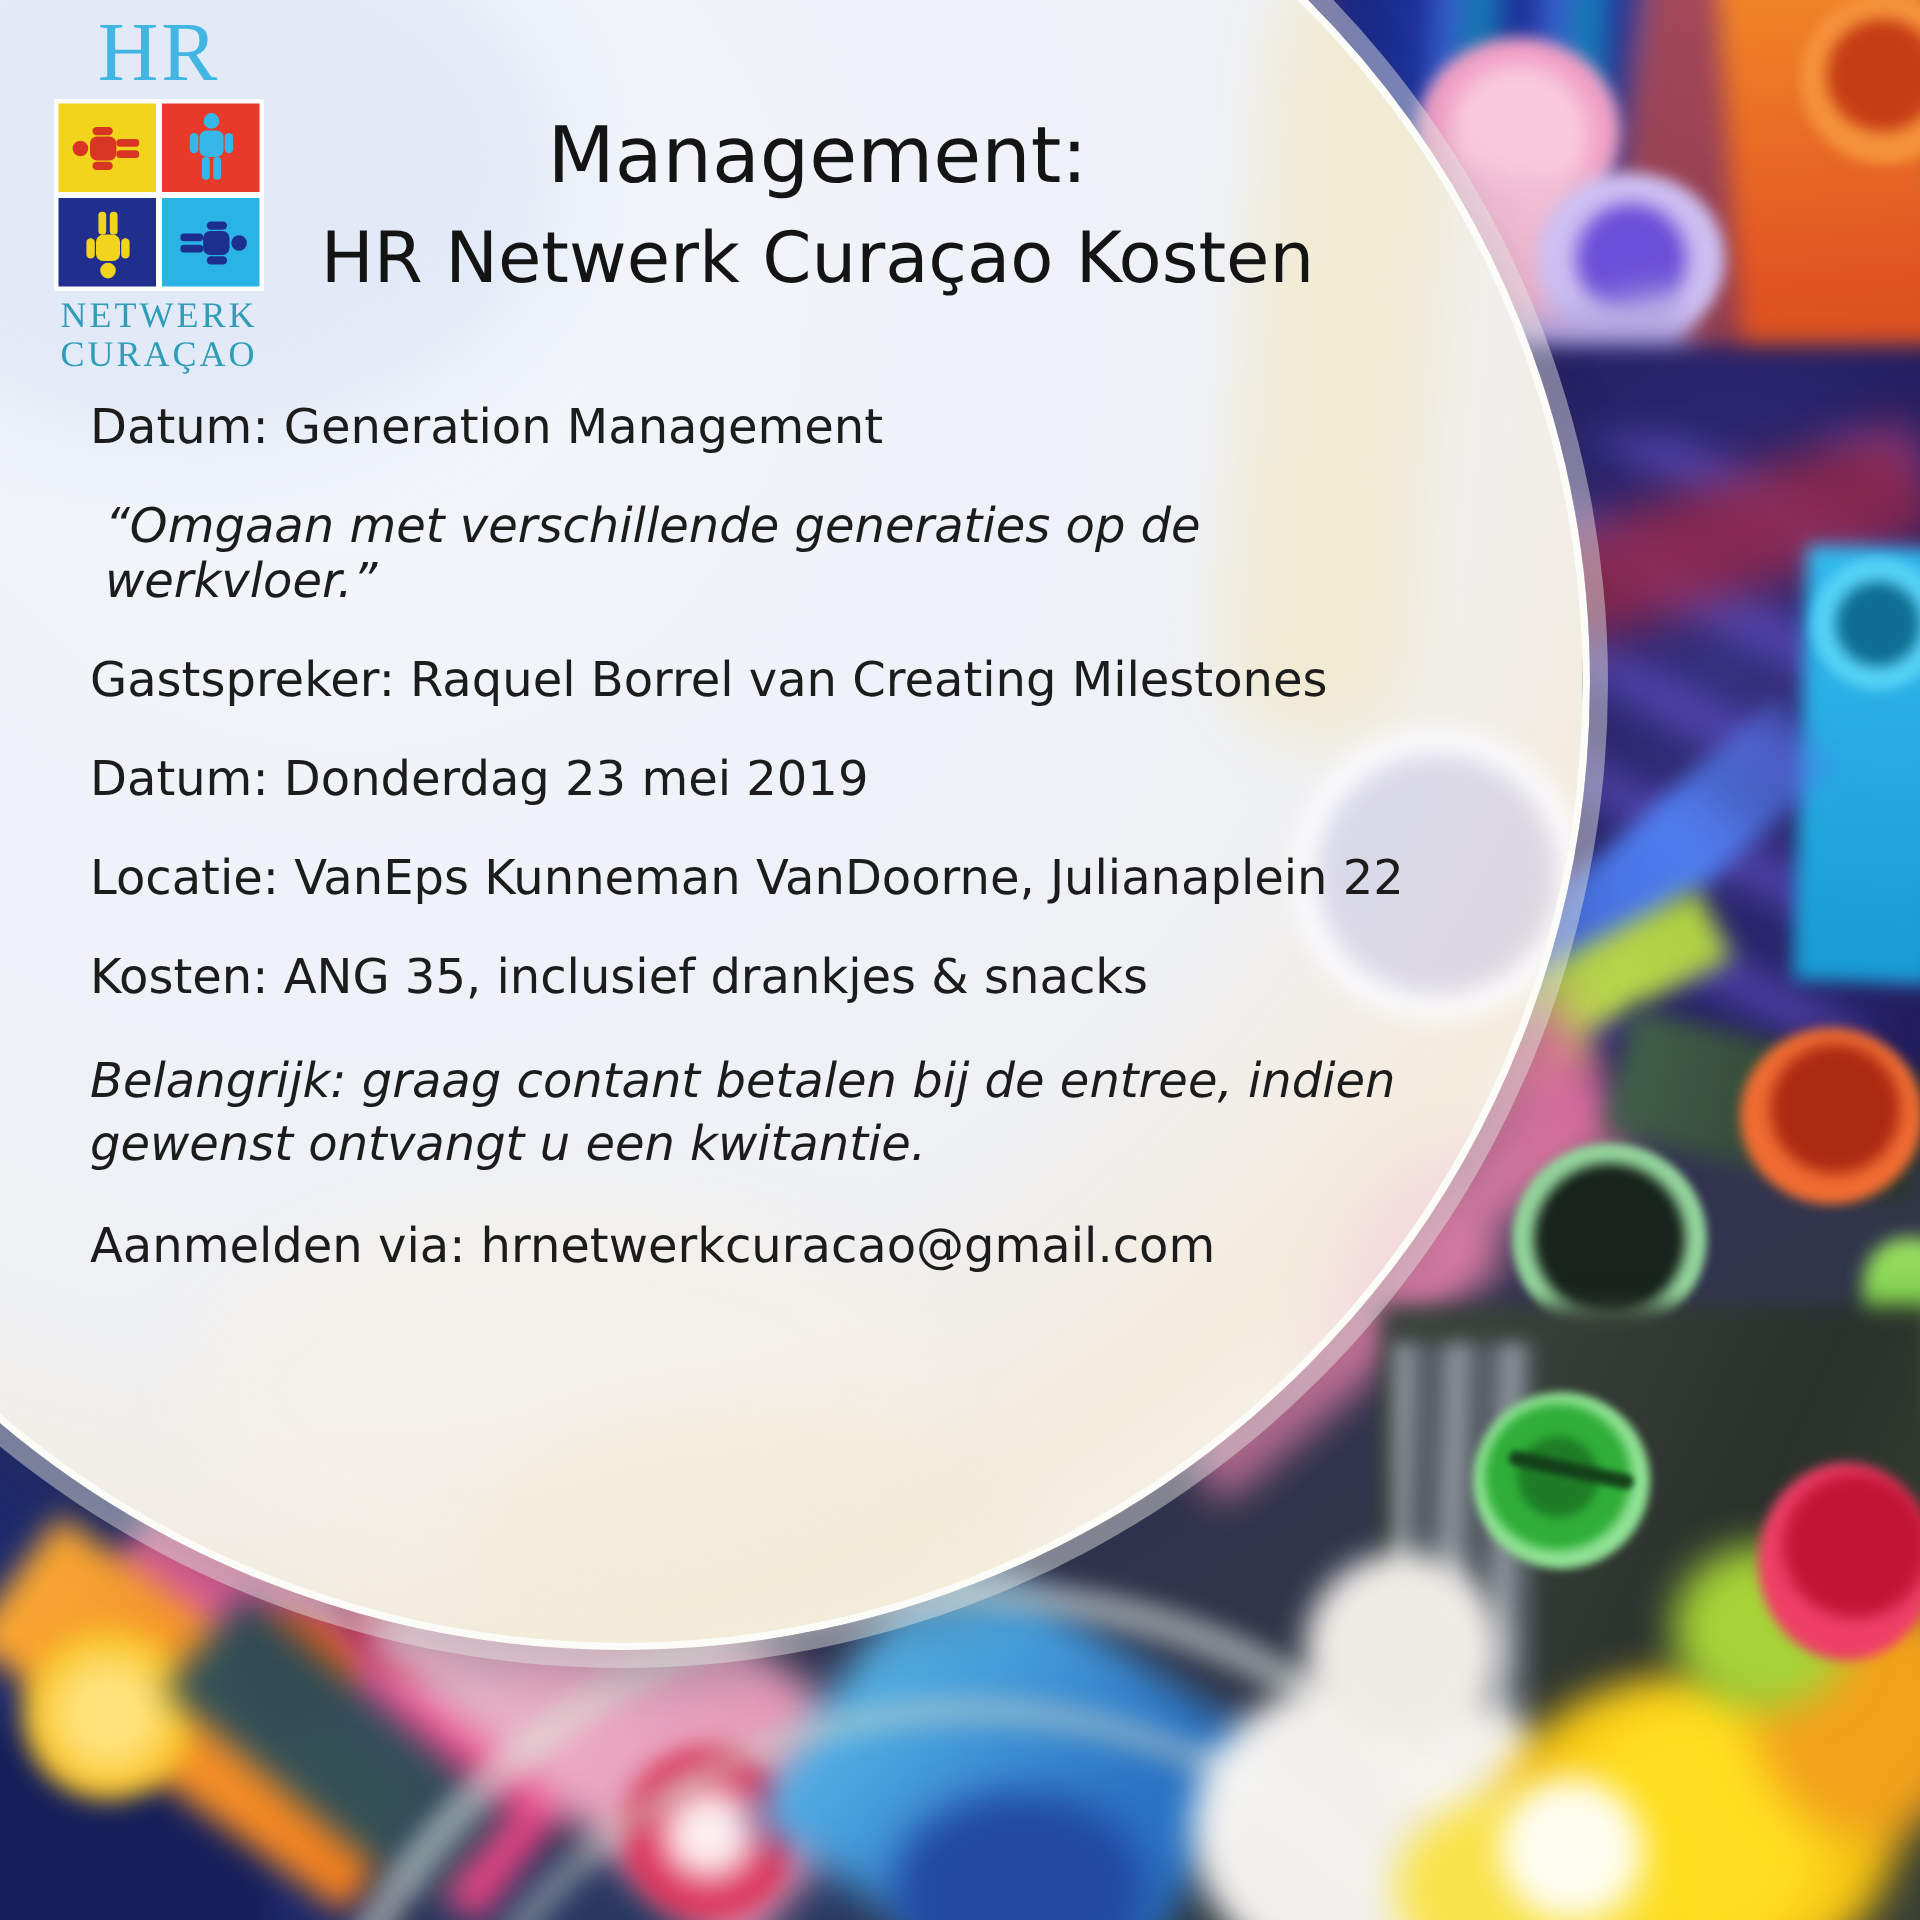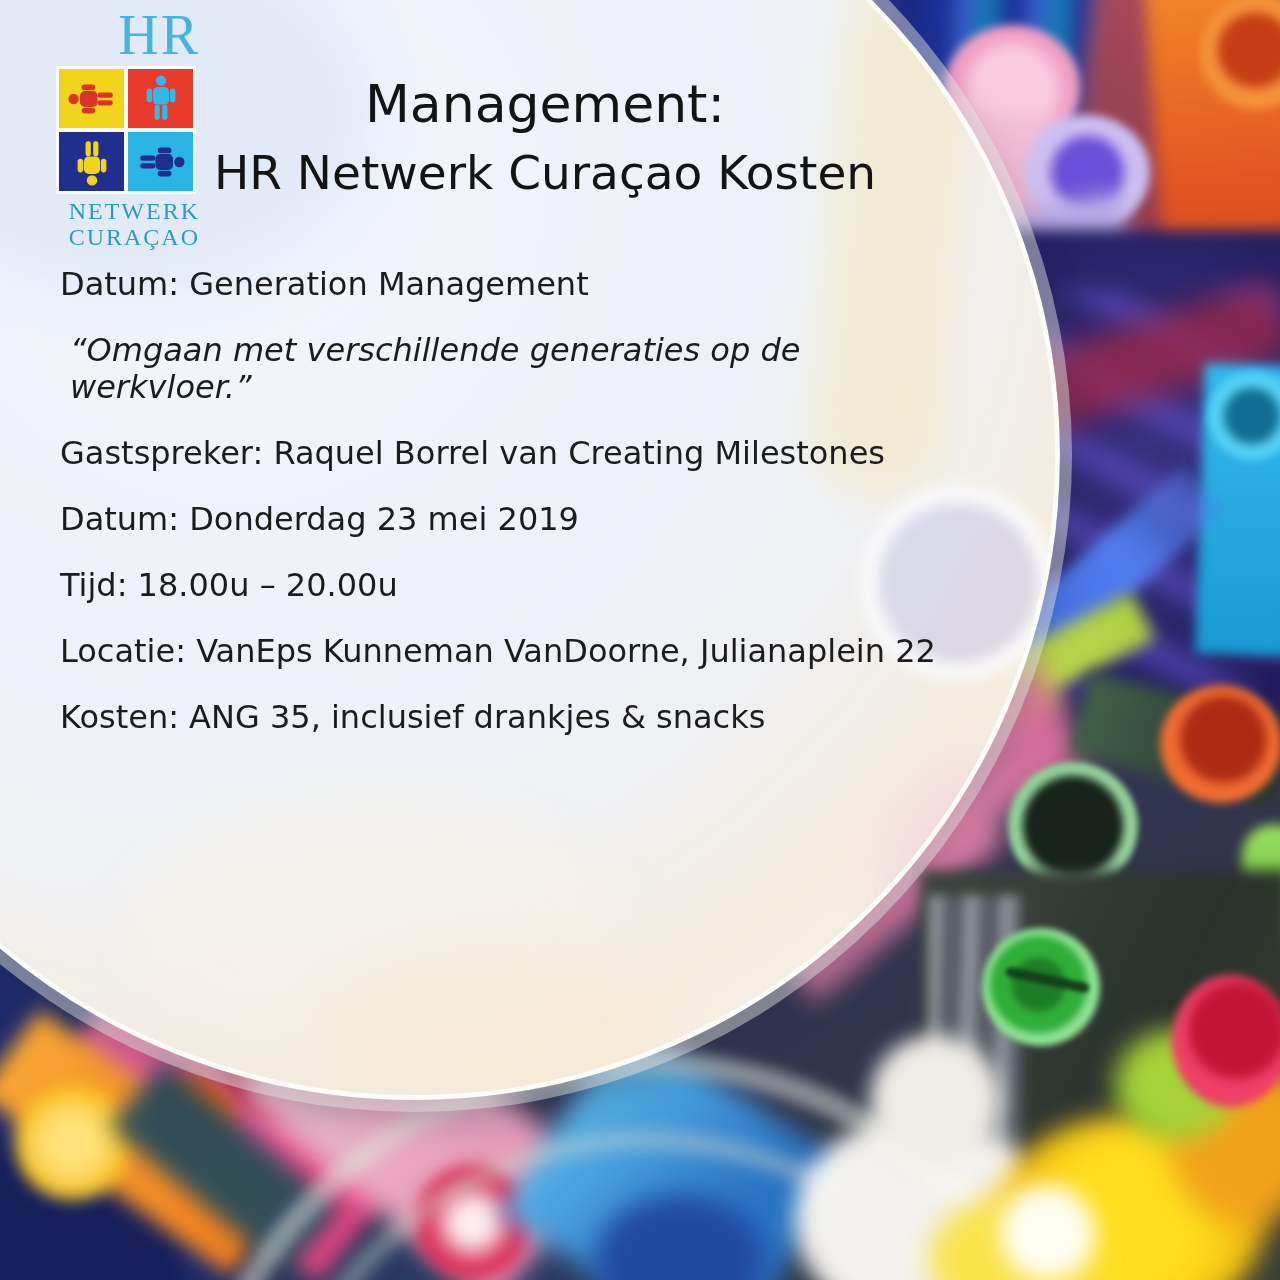--- a/index.html
+++ b/index.html
@@ -110,21 +110,21 @@
   .g-blue{left:120px;top:120px;width:480px;height:360px;background:rgba(214,224,244,.55);filter:blur(30px);}
   .g-yellow{left:1055px;top:160px;width:130px;height:520px;border-radius:60px;
      background:rgba(242,232,186,.55);filter:blur(20px);transform:rotate(5deg);}
   .g-ring{left:1085px;top:670px;width:160px;height:160px;border:18px solid rgba(255,255,255,.85);
      background:rgba(186,186,228,.4);filter:blur(7px);}
   .g-pink{left:1110px;top:950px;width:210px;height:280px;background:rgba(242,196,220,.5);filter:blur(22px);}
   .g-warm{left:350px;top:980px;width:500px;height:260px;background:rgba(248,242,230,.5);filter:blur(26px);}
   .g-cream{left:540px;top:1130px;width:360px;height:180px;background:rgba(244,235,211,.6);filter:blur(20px);}
   
   .content{position:absolute;inset:0;z-index:3;color:#1a1a1a;}
-  .logo{position:absolute;left:52px;top:6px;width:148px;text-align:right;
+  .logo{position:absolute;left:32px;top:6px;width:148px;text-align:center;
      font-family:"Liberation Serif","DejaVu Serif",serif;}
   .logo-hr{font-size:56px;line-height:58px;color:#41b6e2;letter-spacing:2px;}
   .logo-grid{display:grid;grid-template-columns:65px 65px;grid-template-rows:59px 59px;gap:4px;
      background:#fdfdfd;padding:3px;width:max-content;margin:2px auto 0 auto;}
   .cell{display:flex;align-items:center;justify-content:center;}
   .cell-yellow{background:#f2d41c;} .cell-red{background:#e8392a;}
   .cell-navy{background:#202f8e;}  .cell-cyan{background:#2ab4e6;}
   .person{width:32px;height:50px;}
   .rot-l{transform:rotate(-90deg);} .rot-r{transform:rotate(90deg);} .rot-d{transform:rotate(180deg);}
   .p-red{fill:#d93524;} .p-cyan{fill:#35b8e8;} .p-yellow{fill:#f2d41c;} .p-navy{fill:#1c2f8e;}
@@ -260,19 +260,20 @@
     <div class="title">
       <div class="title-l1">Management:</div>
       <div class="title-l2">HR Netwerk Curaçao Kosten</div>
     </div>
 
     <div class="body">
       <div class="line">Datum: Generation Management</div>
       <div class="line italic quote">“Omgaan met verschillende generaties op de werkvloer.”</div>
       <div class="line">Gastspreker: Raquel Borrel van Creating Milestones</div>
       <div class="line">Datum: Donderdag 23 mei 2019</div>
-      <div class="line">Tijd: 18.00u – 20.00u</div>
       <div class="line">Locatie: VanEps Kunneman VanDoorne, Julianaplein 22</div>
       <div class="line">Kosten: ANG 35, inclusief drankjes &amp; snacks</div>
+      <div class="line italic belangrijk">Belangrijk: graag contant betalen bij de entree, indien gewenst ontvangt u een kwitantie.</div>
+      <div class="line">Aanmelden via: hrnetwerkcuracao@gmail.com</div>
     </div>
 
   </div>
 </div>
 
 </body></html>

